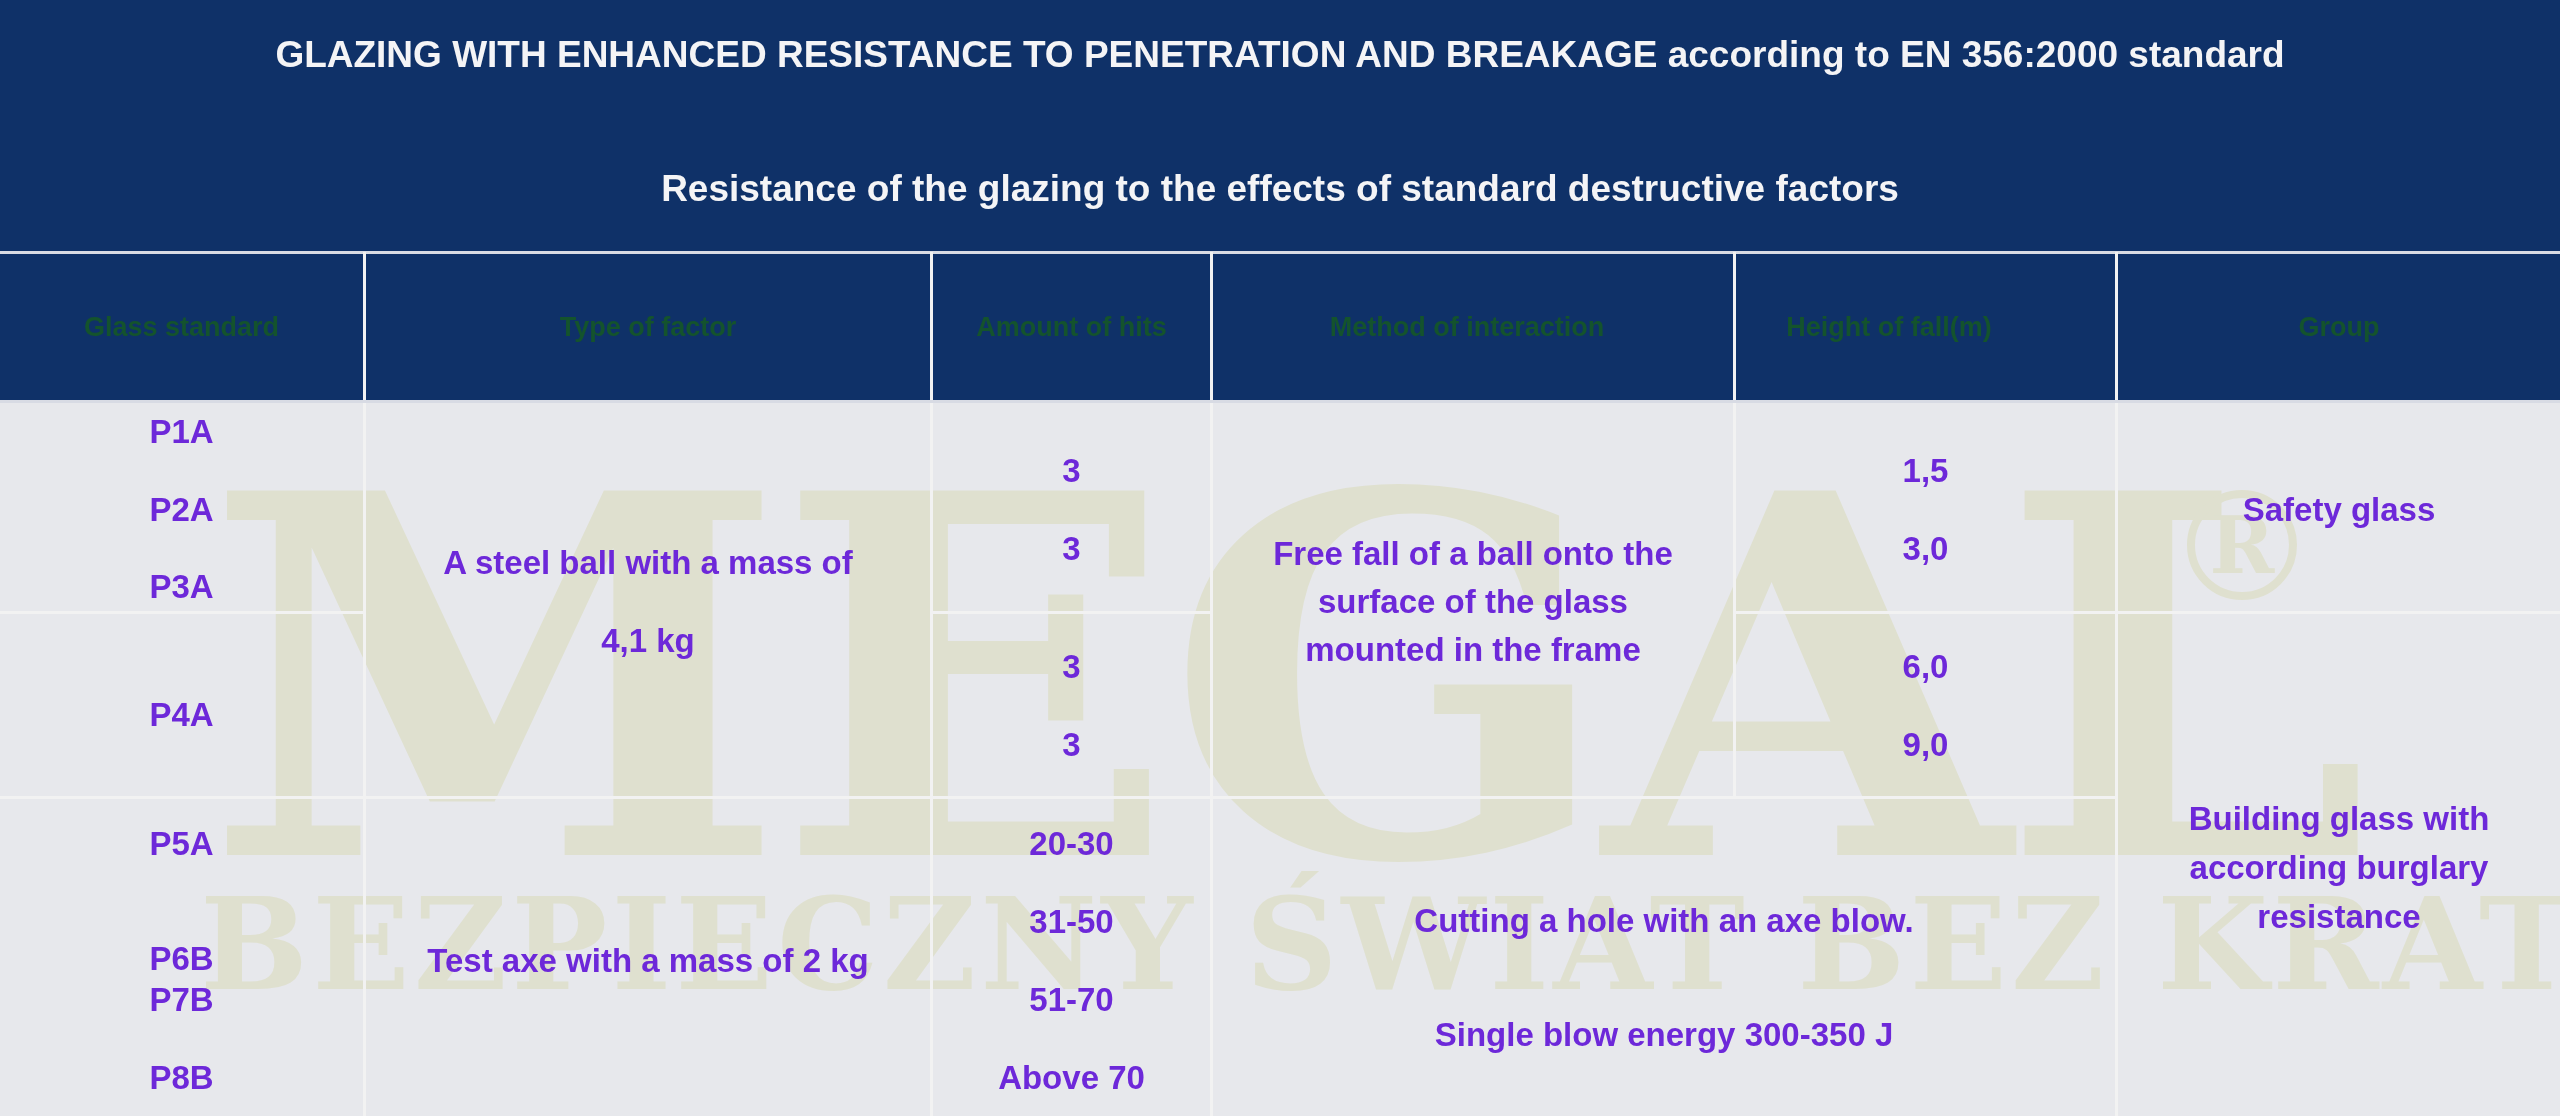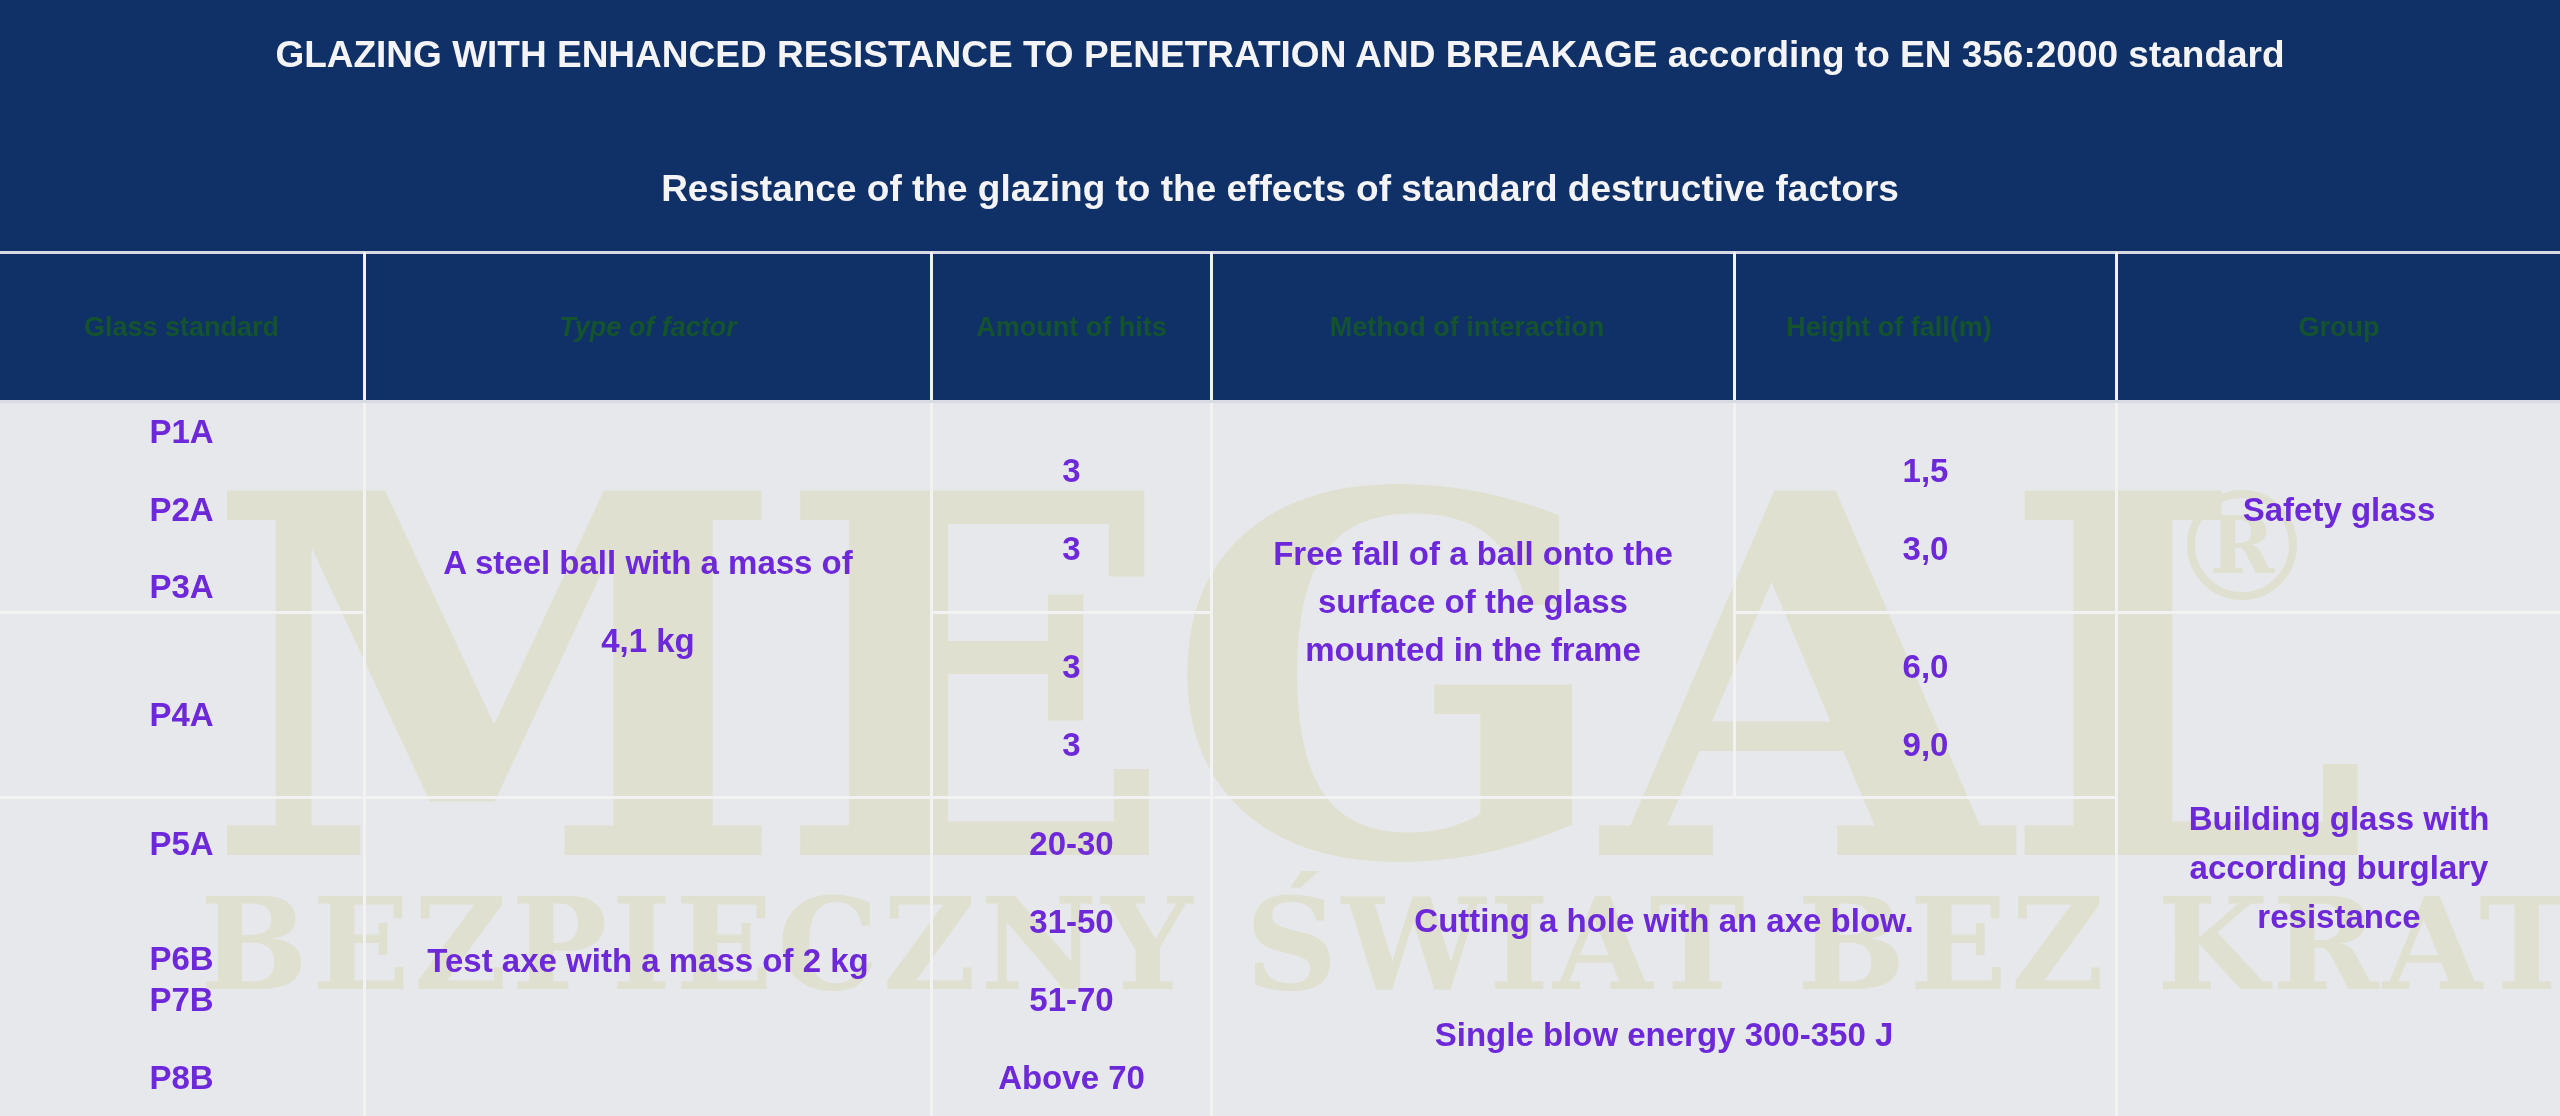--- a/index.html
+++ b/index.html
@@ -28,21 +28,21 @@
   </div>
 <div class="wm wm2">BEZPIECZNY ŚWIAT BEZ KRAT</div>
 
 <div class="top"></div>
 <div class="title t1">GLAZING WITH ENHANCED RESISTANCE TO PENETRATION AND BREAKAGE according to EN 356:2000 standard</div>
 <div class="title t2">Resistance of the glazing to the effects of standard destructive factors</div>
 <div class="hdr-line"></div>
 
 <div class="thead"></div>
 <div class="th" style="left:0;width:363px;">Glass standard</div>
-<div class="th" style="left:366px;width:564px;font-style:italic;">Type of factor</div>
+<div class="th" style="left:366px;width:564px;">Type of factor</div>
 <div class="th" style="left:933px;width:277px;">Amount of hits</div>
 <div class="th" style="left:1213px;width:508px;">Method of interaction</div>
 <div class="th" style="left:1736px;width:306px;">Height of fall(m)</div>
 <div class="th" style="left:2118px;width:442px;">Group</div>
 
 <div class="vline" style="left:363px;top:252px;height:864px;"></div>
 <div class="vline" style="left:930px;top:252px;height:864px;"></div>
 <div class="vline" style="left:1210px;top:252px;height:864px;"></div>
 <div class="vline" style="left:1733px;top:252px;height:546px;"></div>
 <div class="vline" style="left:2115px;top:252px;height:864px;"></div>

